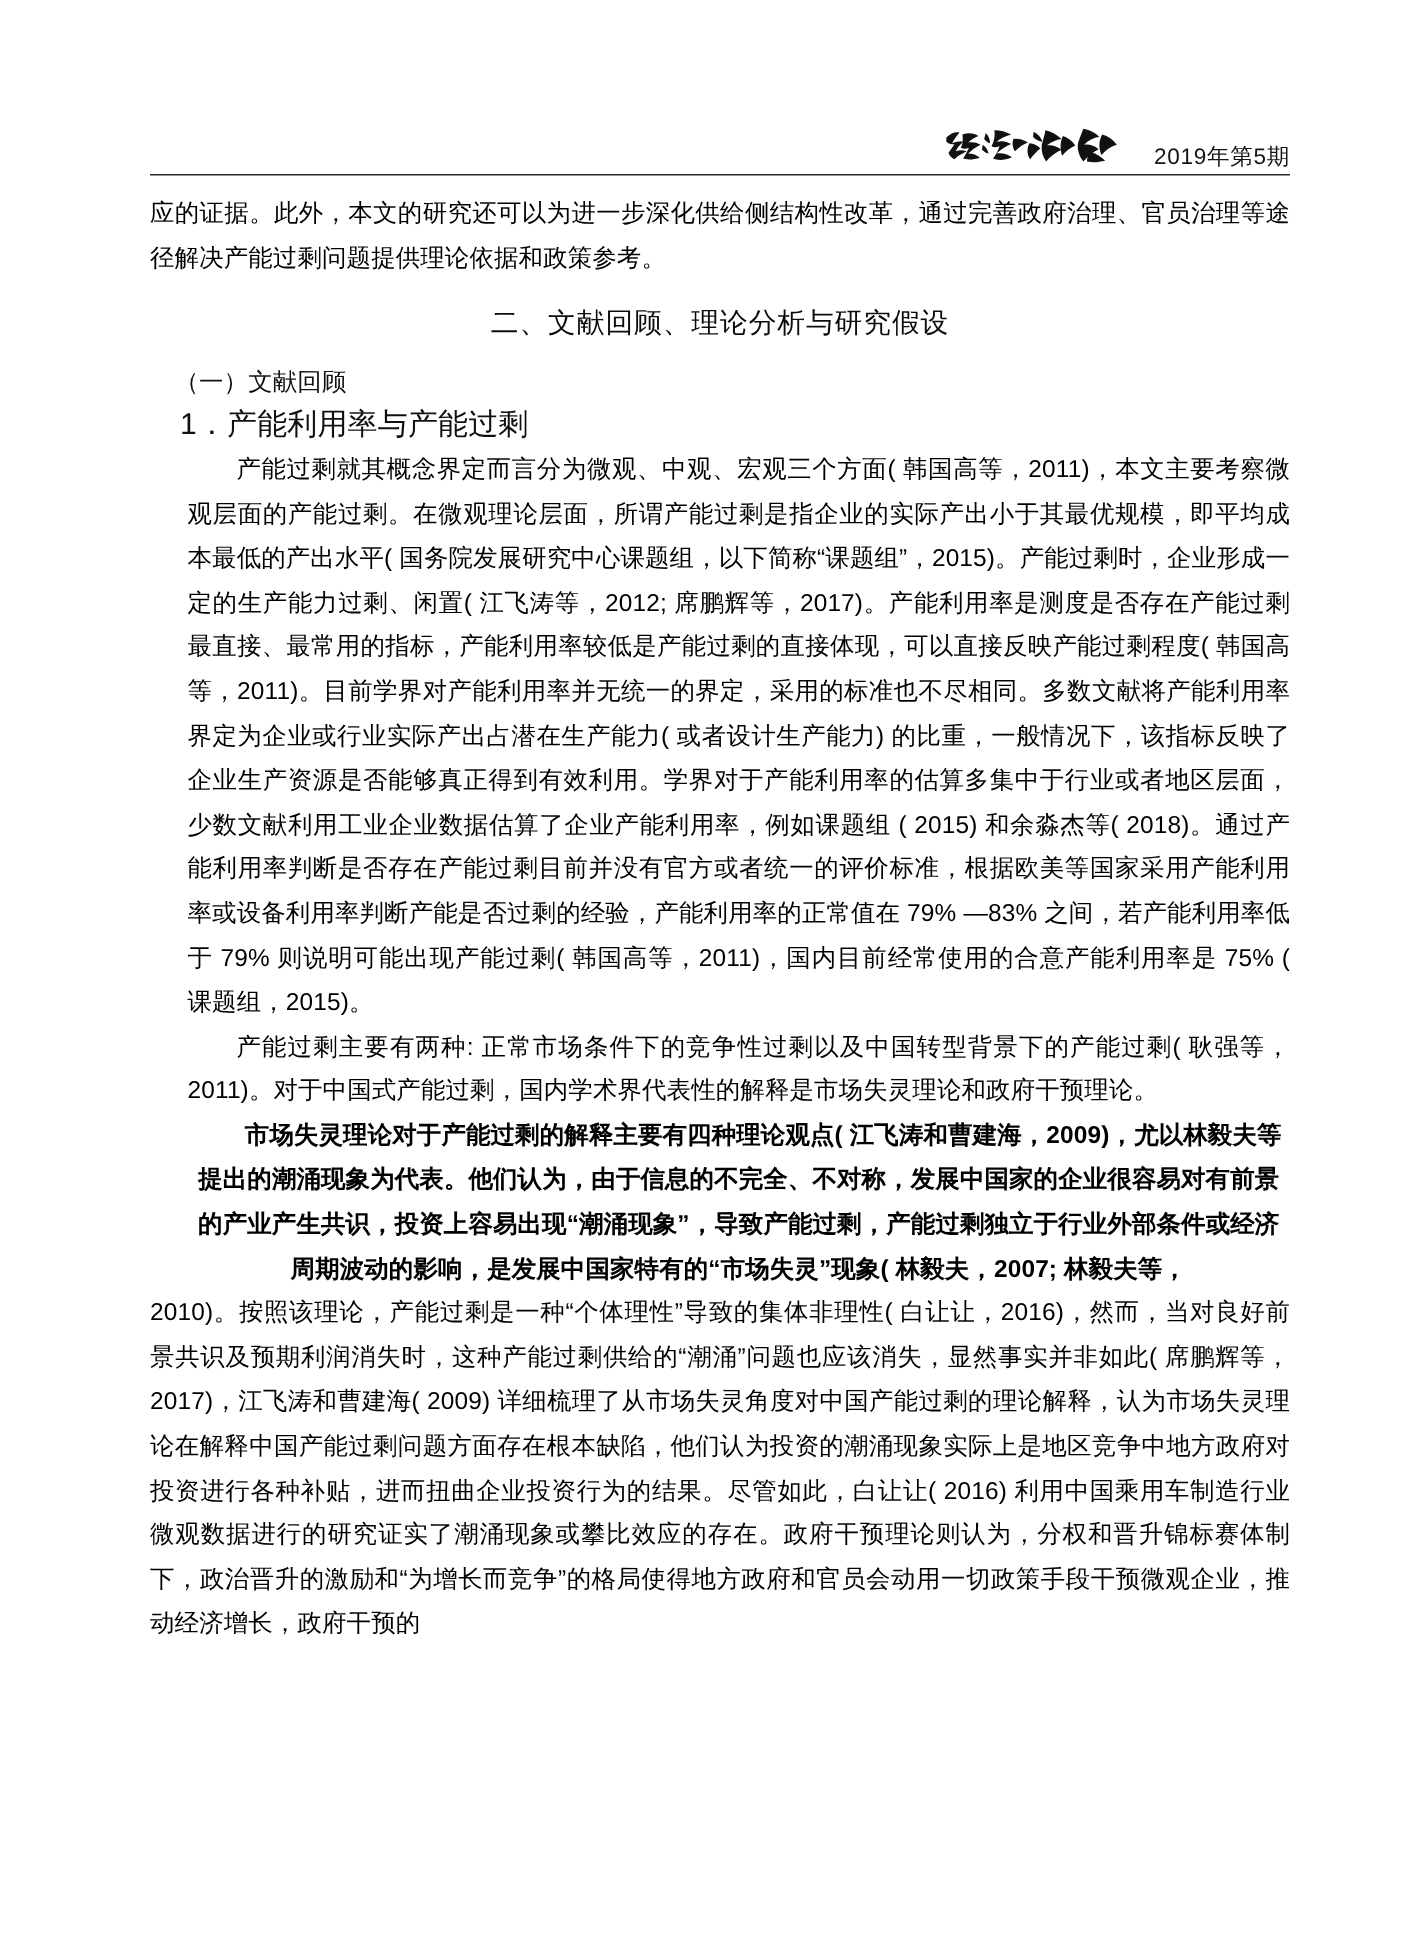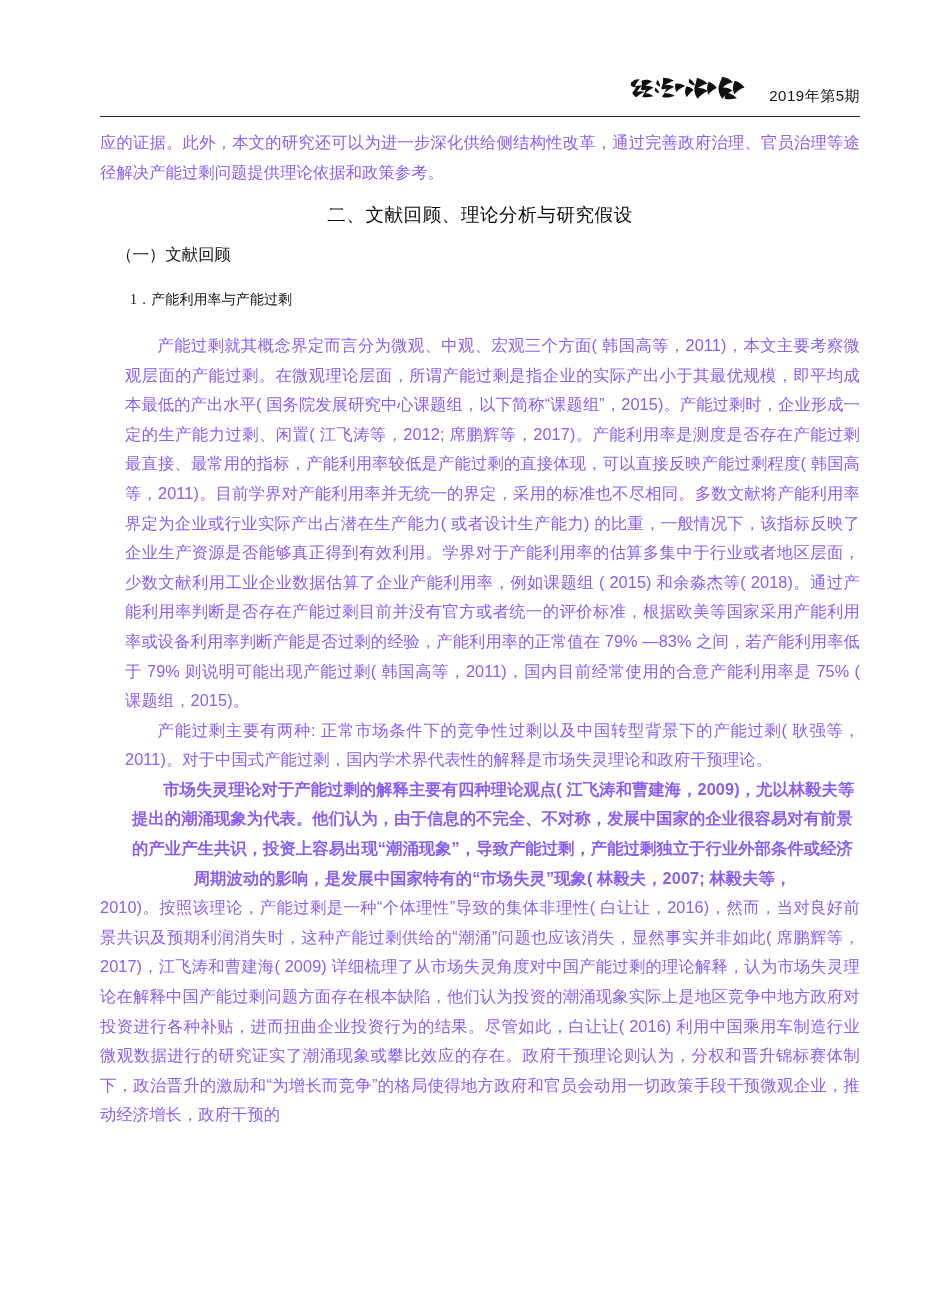--- a/index.html
+++ b/index.html
@@ -23,21 +23,21 @@
   }
 
   
   .header {
     position: absolute;
     left: 100px;
     top: 62px;
     width: 760px;
     height: 54px;
     display: flex;
-    align-items: center;
+    align-items: flex-end;
     justify-content: flex-end;
   }
   .header-inner {
     display: flex;
     align-items: flex-end;
     gap: 4px;
     padding-bottom: 2px;
   }
   .journal-logo {
     display: block;
@@ -68,21 +68,21 @@
     top: 128px;
     width: 760px;
   }
   p.para {
     margin: 0;
     font-size: 16.3px;
     line-height: 29.6px;
     text-align: justify;
     text-justify: inter-ideograph;
     letter-spacing: 0.1px;
-    color: #8b5cf6;
+    color: #000000;
     text-indent: 0;
   }
   p.indent2 {
     text-indent: 2em;
     margin-left: 25px;
   }
   p.nojust {
     text-align: center;
     font-weight: bold;
   }
@@ -101,27 +101,26 @@
   .sub-head {
     margin: 0;
     font-size: 16.3px;
     line-height: 29.6px;
     text-indent: 1em;
     letter-spacing: 0.1px;
     color: #101010;
     font-family: Liberation Serif, serif;
   }
   .sub-head-num {
-    margin: 16px;
-    font-size: 14px;
+    margin: 0;
+    font-size: 20px;
     line-height: 29.6px;
     text-indent: 1em;
     letter-spacing: 0.1px;
     color: #101010;
-    font-family: Liberation Serif, serif;
   }
 </style>
 </head>
 <body>
 
 <div class="page">
 
   <div class="header">
     <div class="header-inner">
       <svg class="journal-logo" viewBox="0 0 280 70" aria-hidden="true">

